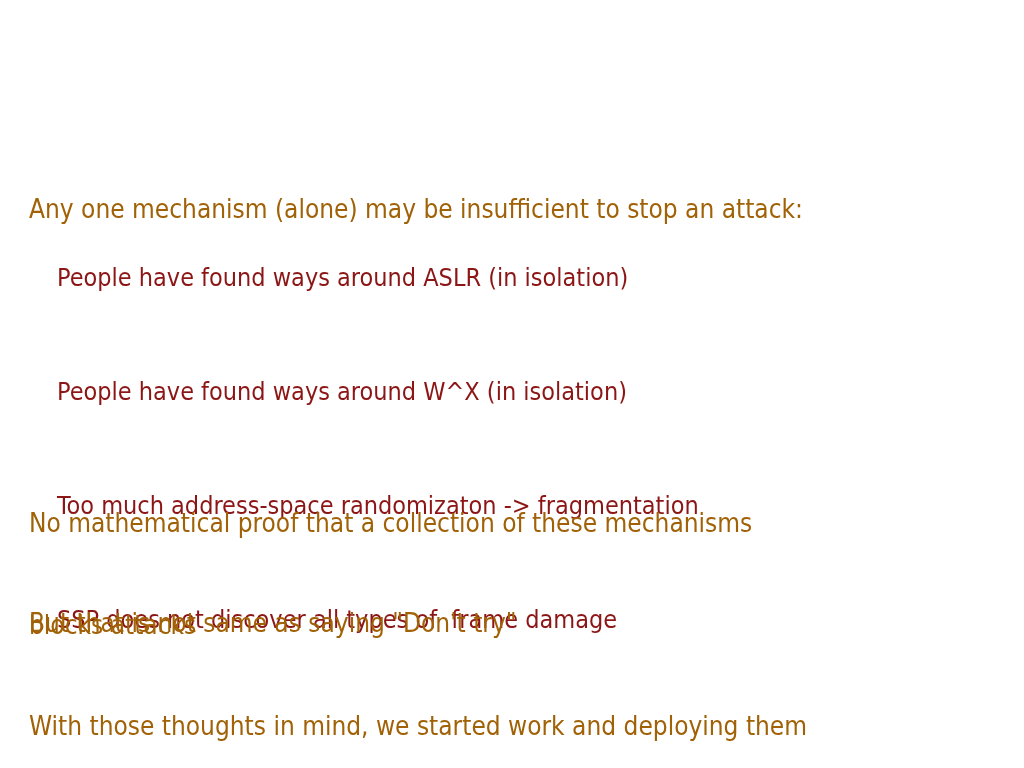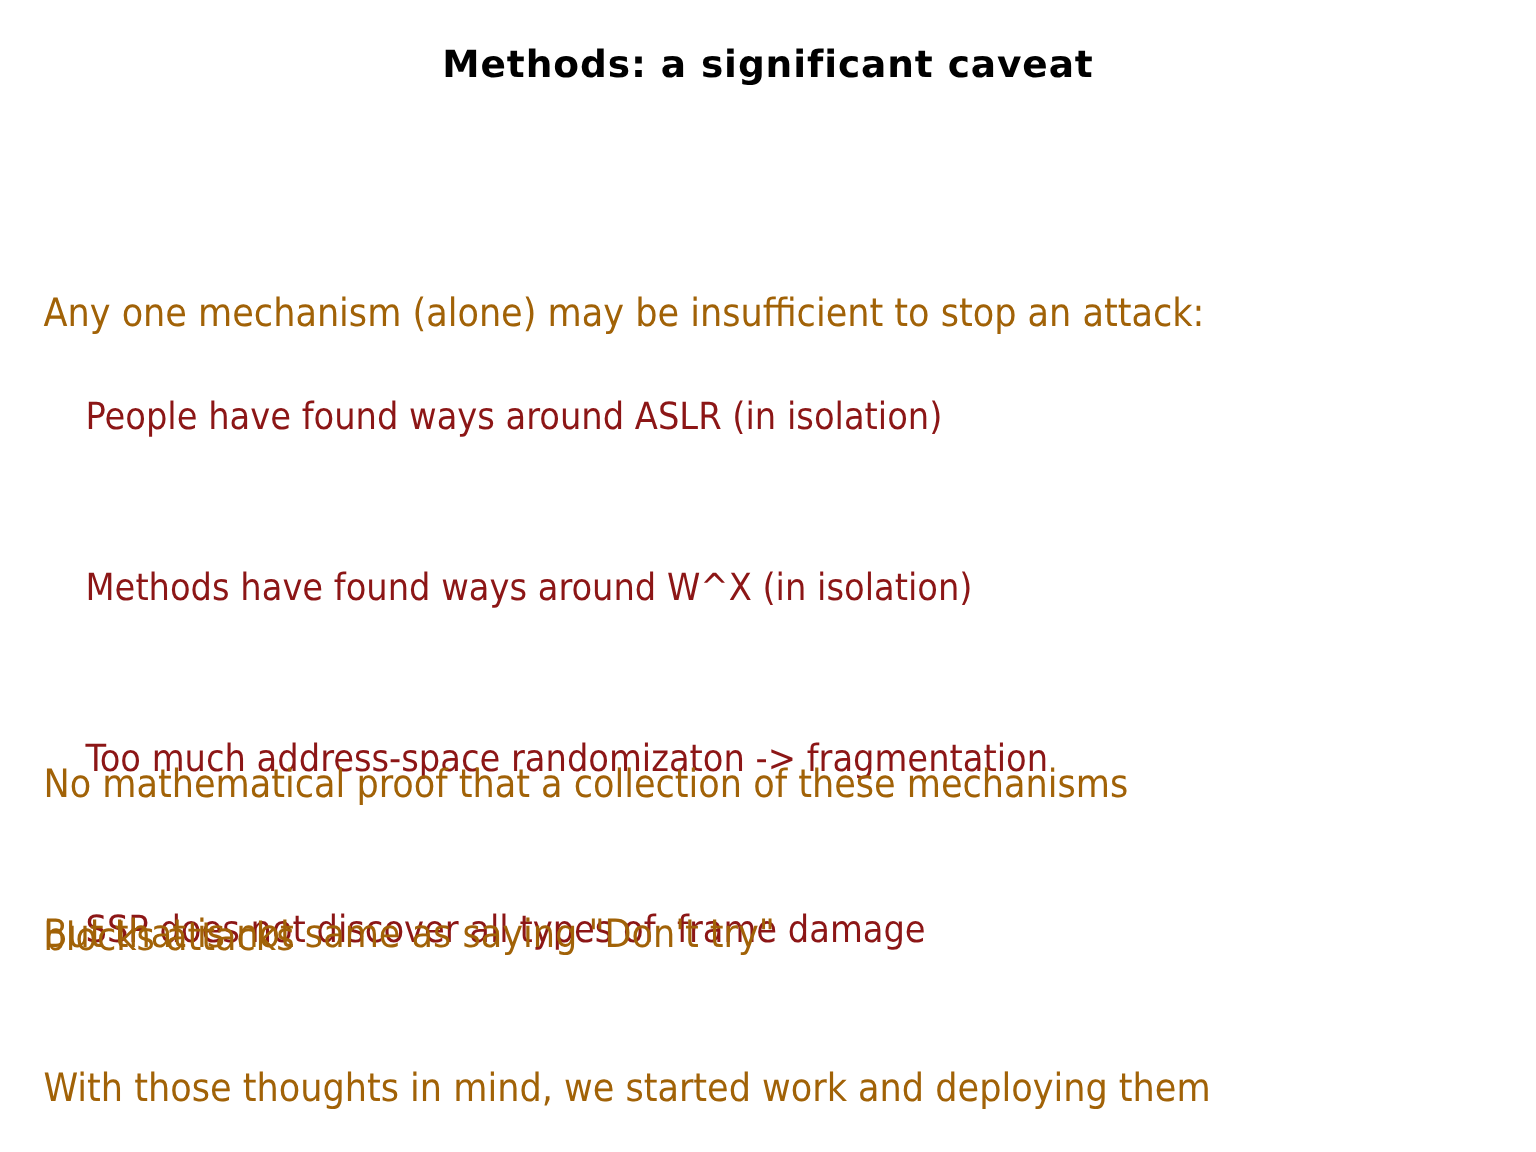--- a/index.html
+++ b/index.html
@@ -79,29 +79,28 @@
   #intro-line      { top: 124px; }
   #no-proof-block  { top: 438px; }
   #but-block       { top: 538px; text-align: right; }
   #with-block      { top: 641px; }
 </style>
 </head>
 <body>
 
 <div id="slide">
 
-  <div id="slide-title">Methods: a significant caveat</div>
 
   <div class="blue-block" id="intro-line">
     <span class="line">Any one mechanism (alone) may be insufficient to stop an attack:</span>
   </div>
 
   <div class="red-block">
     <span class="line">People have found ways around ASLR (in isolation)</span>
-    <span class="line">Methods have found ways around W^X (in isolation)</span>
+    <span class="line">People have found ways around W^X (in isolation)</span>
     <span class="line">Too much address-space randomizaton -&gt; fragmentation</span>
     <span class="line">SSP does not discover all types of  frame damage</span>
     
   </div>
 
   <div class="blue-block" id="no-proof-block">
     <span class="line">No mathematical proof that a collection of these mechanisms</span>
     <span class="line">blocks attacks</span>
   </div>
 

